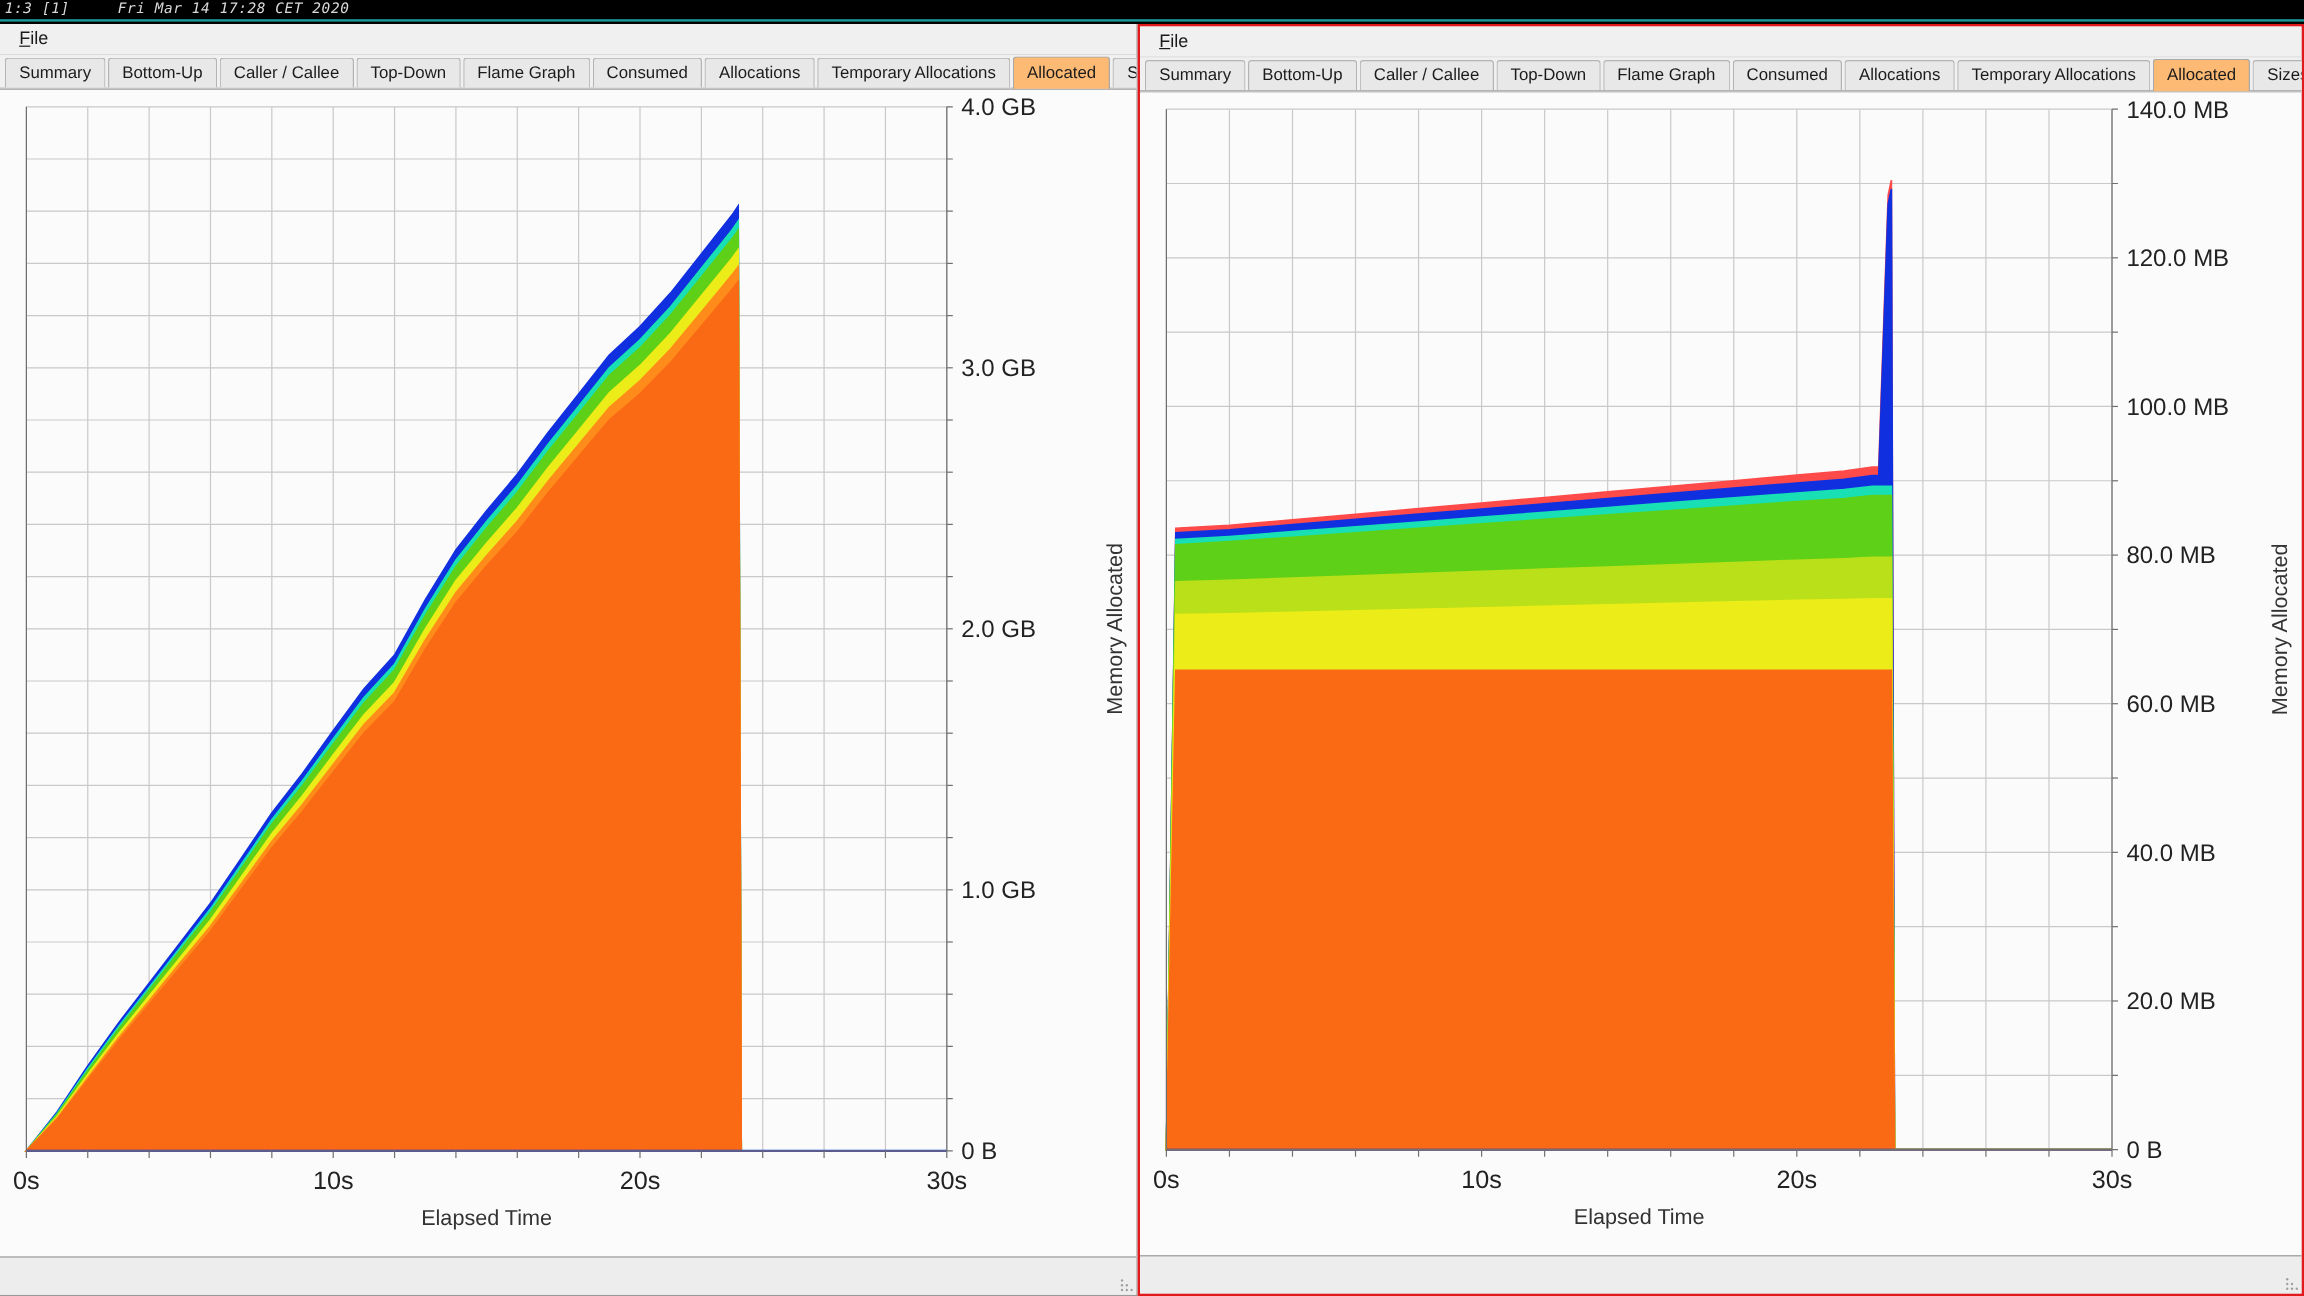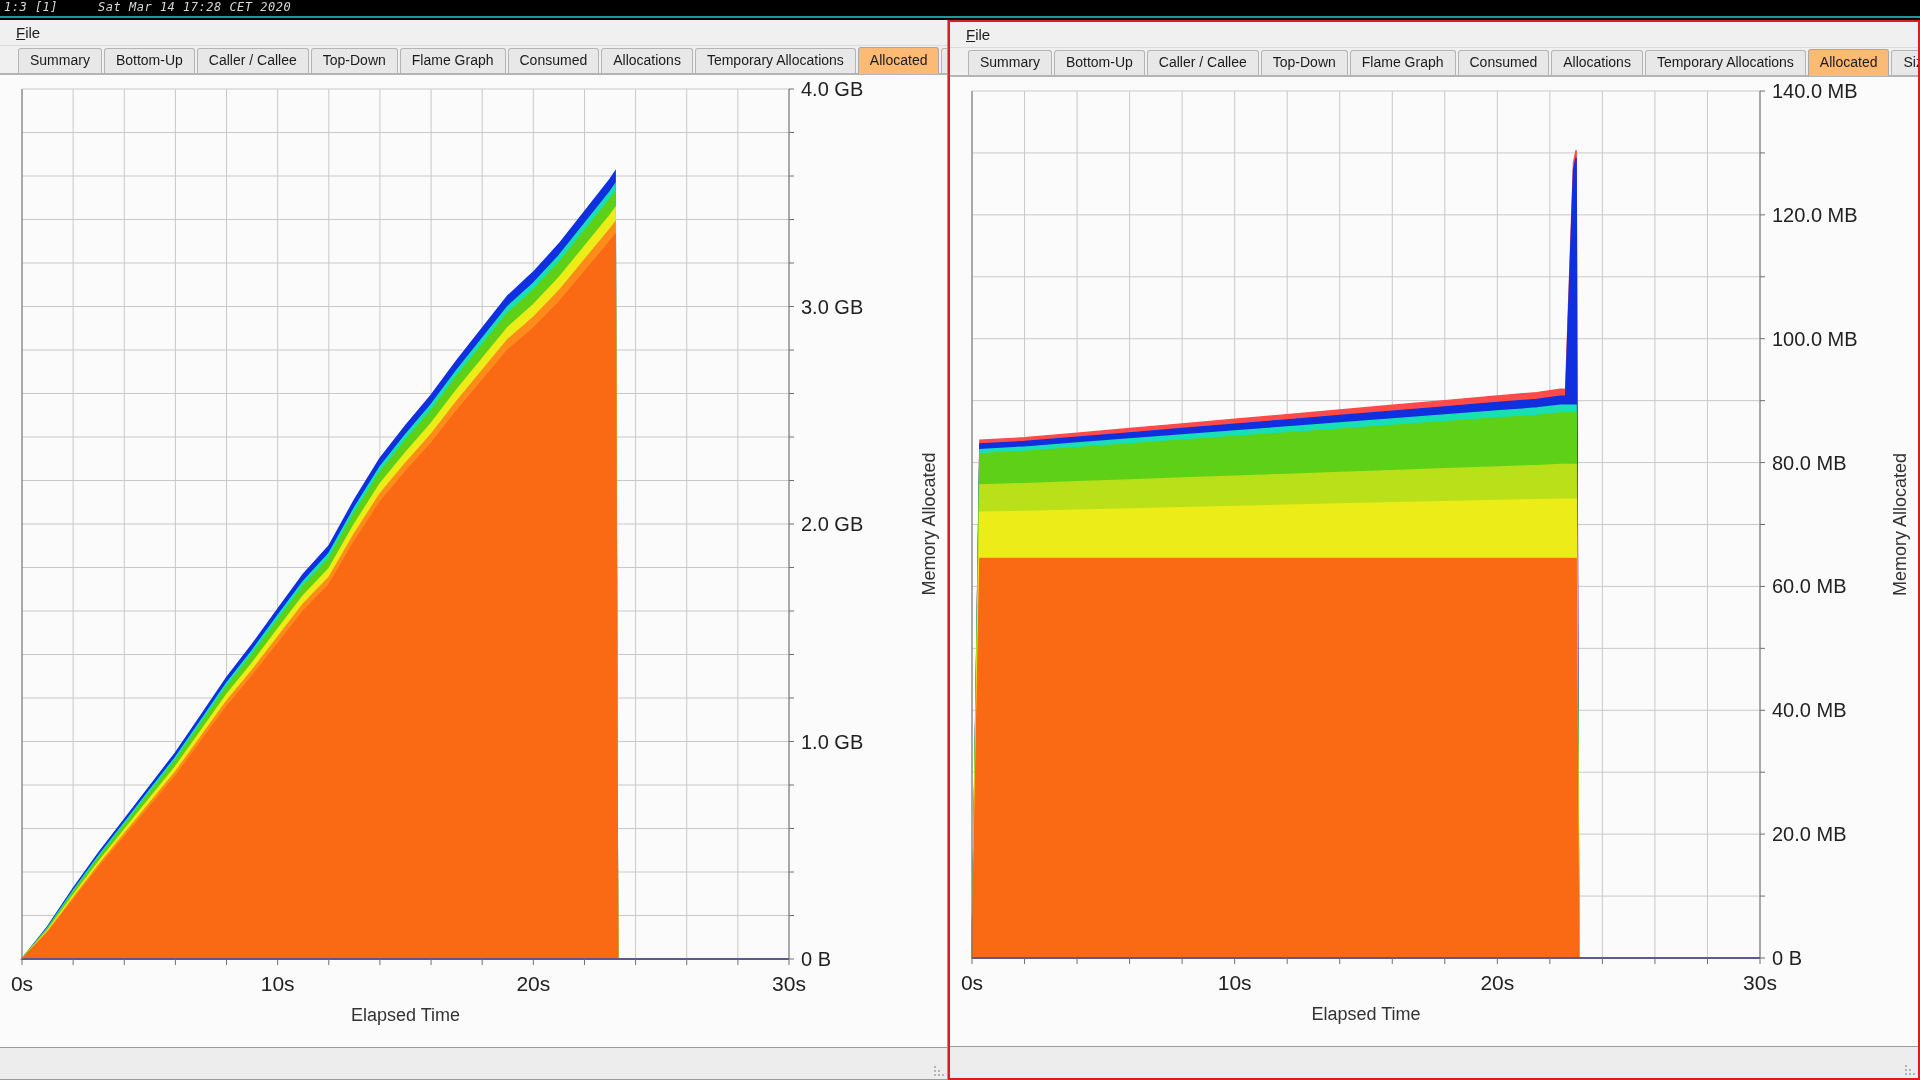--- a/index.html
+++ b/index.html
@@ -52,21 +52,21 @@
   .menubar .menu-item {
     font-size: 15px; color: #1b1b1b;
     padding: 2px 6px;
   }
   .menubar .menu-item .mnem { text-decoration: underline; }
 
   
   .tabbar {
     height: 28px; background: #f0f0f0;
     display: flex; align-items: flex-end;
-    padding-left: 18px;
+    padding-left: 4px;
     flex: 0 0 auto;
     border-bottom: 1px solid #b4b4b4;
   }
   .tab {
     font-size: 14px; color: #1b1b1b;
     height: 25px; line-height: 23px;
     padding: 0 11px;
     background: #e8e8e8;
     border: 1px solid #b4b4b4;
     border-bottom: none;
@@ -104,21 +104,21 @@
   .grip i {
     position: absolute; width: 2px; height: 2px;
     background: #a0a0a0; border-radius: 50%;
   }
 </style>
 </head>
 <body>
 
 <div id="tmux-bar">
   <span class="tm-win">1:3 [1]</span>
-  <span>Sat Mar 14 17:28 CET 2020</span>
+  <span>Fri Mar 14 17:28 CET 2020</span>
 </div>
 
 <div id="desktop">
 
   <div class="window left">
     <div class="menubar">
       <div class="menu-item">
         <span class="mnem">F</span><span>ile</span>
       </div>
     </div>

